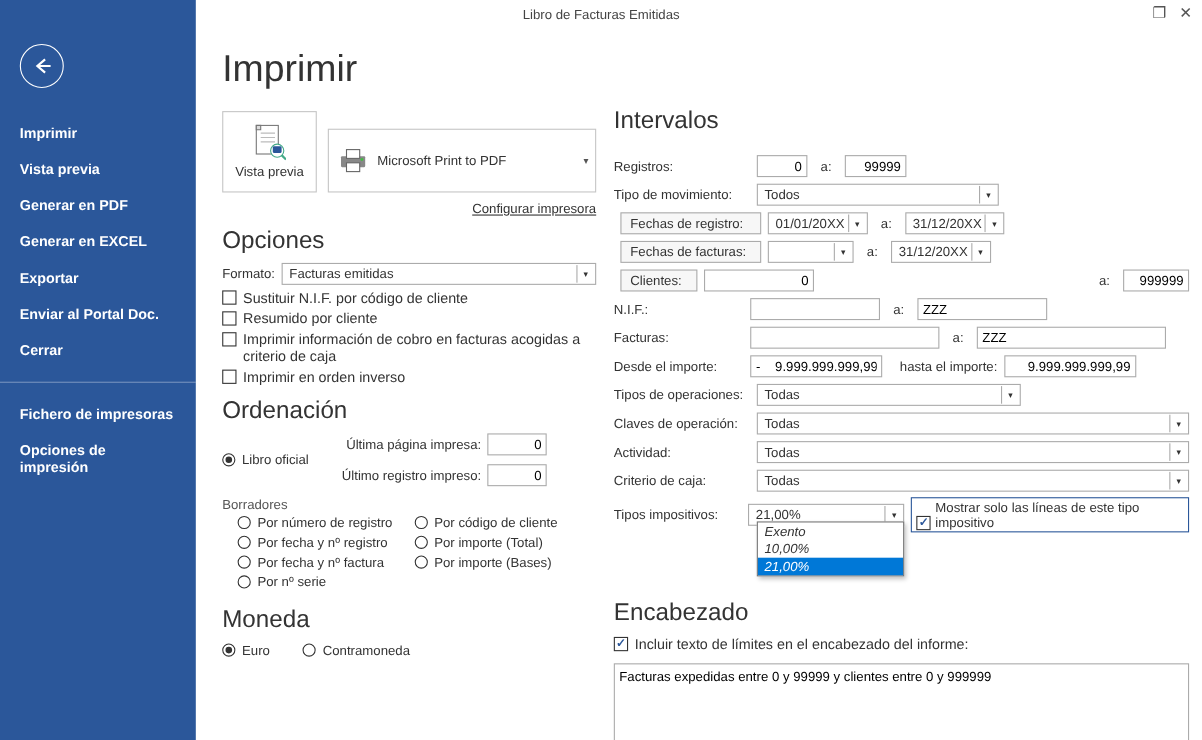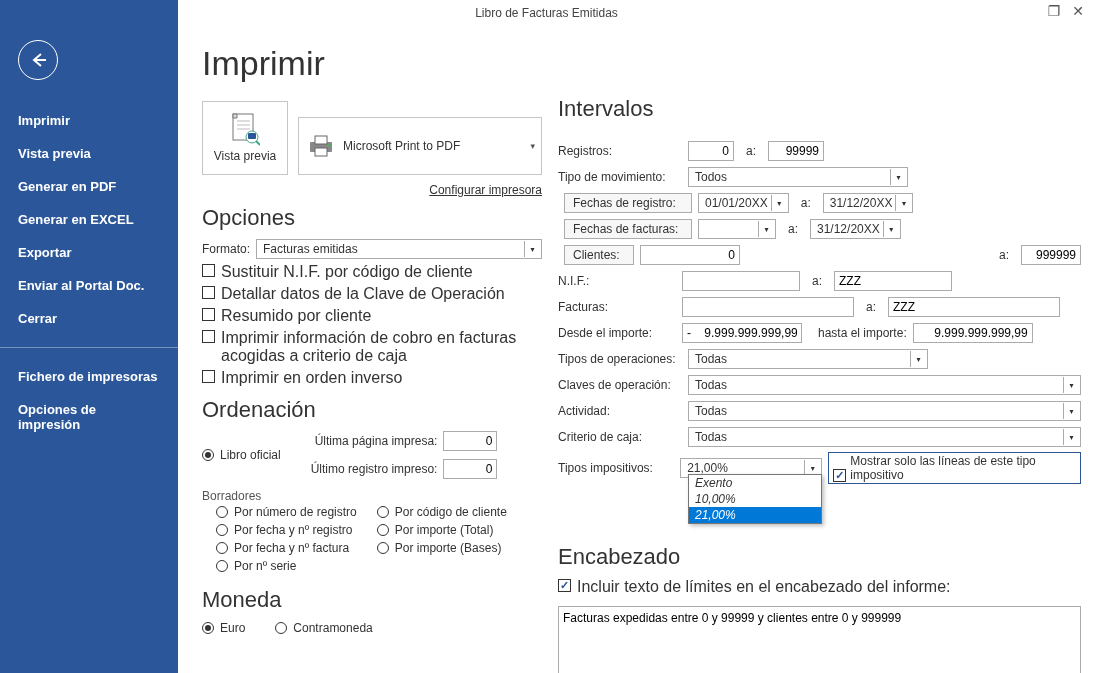--- a/index.html
+++ b/index.html
@@ -23,21 +23,21 @@
   .preview-row { display:flex; align-items:stretch; gap:10px; margin-bottom:8px;}
   .preview-box { border:1px solid #c5c5c5; width:86px; height:74px; display:flex; flex-direction:column; align-items:center; justify-content:center; gap:2px;}
   .preview-box .ico { width:30px; height:34px; }
   .printer-box { border:1px solid #c5c5c5; flex:1; height:48px; display:flex; align-items:center; padding:0 8px; gap:8px; margin-top:16px; position:relative;}
   .printer-box .chev { position:absolute; right:6px; top:50%; transform:translateY(-50%); font-size:9px; color:#555;}
   .cfg-link { text-align:right; text-decoration:underline; color:#333; font-size:12px; cursor:default; margin-bottom:8px;}
   .row { display:flex; align-items:center; gap:6px; margin-bottom:4px;}
   .lbl { font-size:12px; color:#333;}
   .select { border:1px solid #ababab; height:20px; background:#fff; display:flex; align-items:center; padding:0 18px 0 6px; position:relative; font-size:12px;}
   .select .chev { position:absolute; right:1px; top:1px; bottom:1px; width:16px; border-left:1px solid #ababab; display:flex; align-items:center; justify-content:center; font-size:8px;}
-  .chk { display:flex; align-items:flex-start; gap:6px; margin-bottom:4px; font-size:16px;}
+  .chk { display:flex; align-items:flex-start; gap:6px; margin-bottom:4px; font-size:13px;}
   .chkbox { width:13px; height:13px; border:1px solid #333; background:#fff; flex:0 0 13px; margin-top:1px;}
   .chkbox.checked::after { content:"✓"; font-size:11px; line-height:11px; display:block; text-align:center; color:#2b579a; font-weight:bold;}
   .radio-row { display:flex; align-items:center; gap:6px; font-size:12px; margin-bottom:4px;}
   .radio { width:12px; height:12px; border:1px solid #333; border-radius:50%; padding:2px; flex:0 0 12px;}
   .radio.checked::after { content:""; display:block; width:6px; height:6px; background:#333; border-radius:50%;}
   input.txt { border:1px solid #ababab; height:20px; font-size:12px; padding:0 4px; font-family:inherit;}
   input.txt.right { text-align:right;}
   .sub-lbl { font-size:12px; color:#555; margin-bottom:2px;}
   .ord-cols { display:flex; gap:20px; flex-wrap:wrap;}
   .ord-cols > div { display:flex; flex-direction:column;}
@@ -127,24 +127,20 @@
         <span>Facturas emitidas</span>
         <span class="chev">▾</span>
       </div>
     </div>
     <div class="chk">
         <div class="chkbox"></div>
         <span>Sustituir N.I.F. por código de cliente</span>
       </div>
     <div class="chk">
         <div class="chkbox"></div>
-        <span>Detallar datos de la Clave de Operación</span>
-      </div>
-    <div class="chk">
-        <div class="chkbox"></div>
         <span>Resumido por cliente</span>
       </div>
     <div class="chk">
         <div class="chkbox"></div>
         <span>Imprimir información de cobro en facturas acogidas a criterio de caja</span>
       </div>
     <div class="chk">
         <div class="chkbox"></div>
         <span>Imprimir en orden inverso</span>
       </div>

